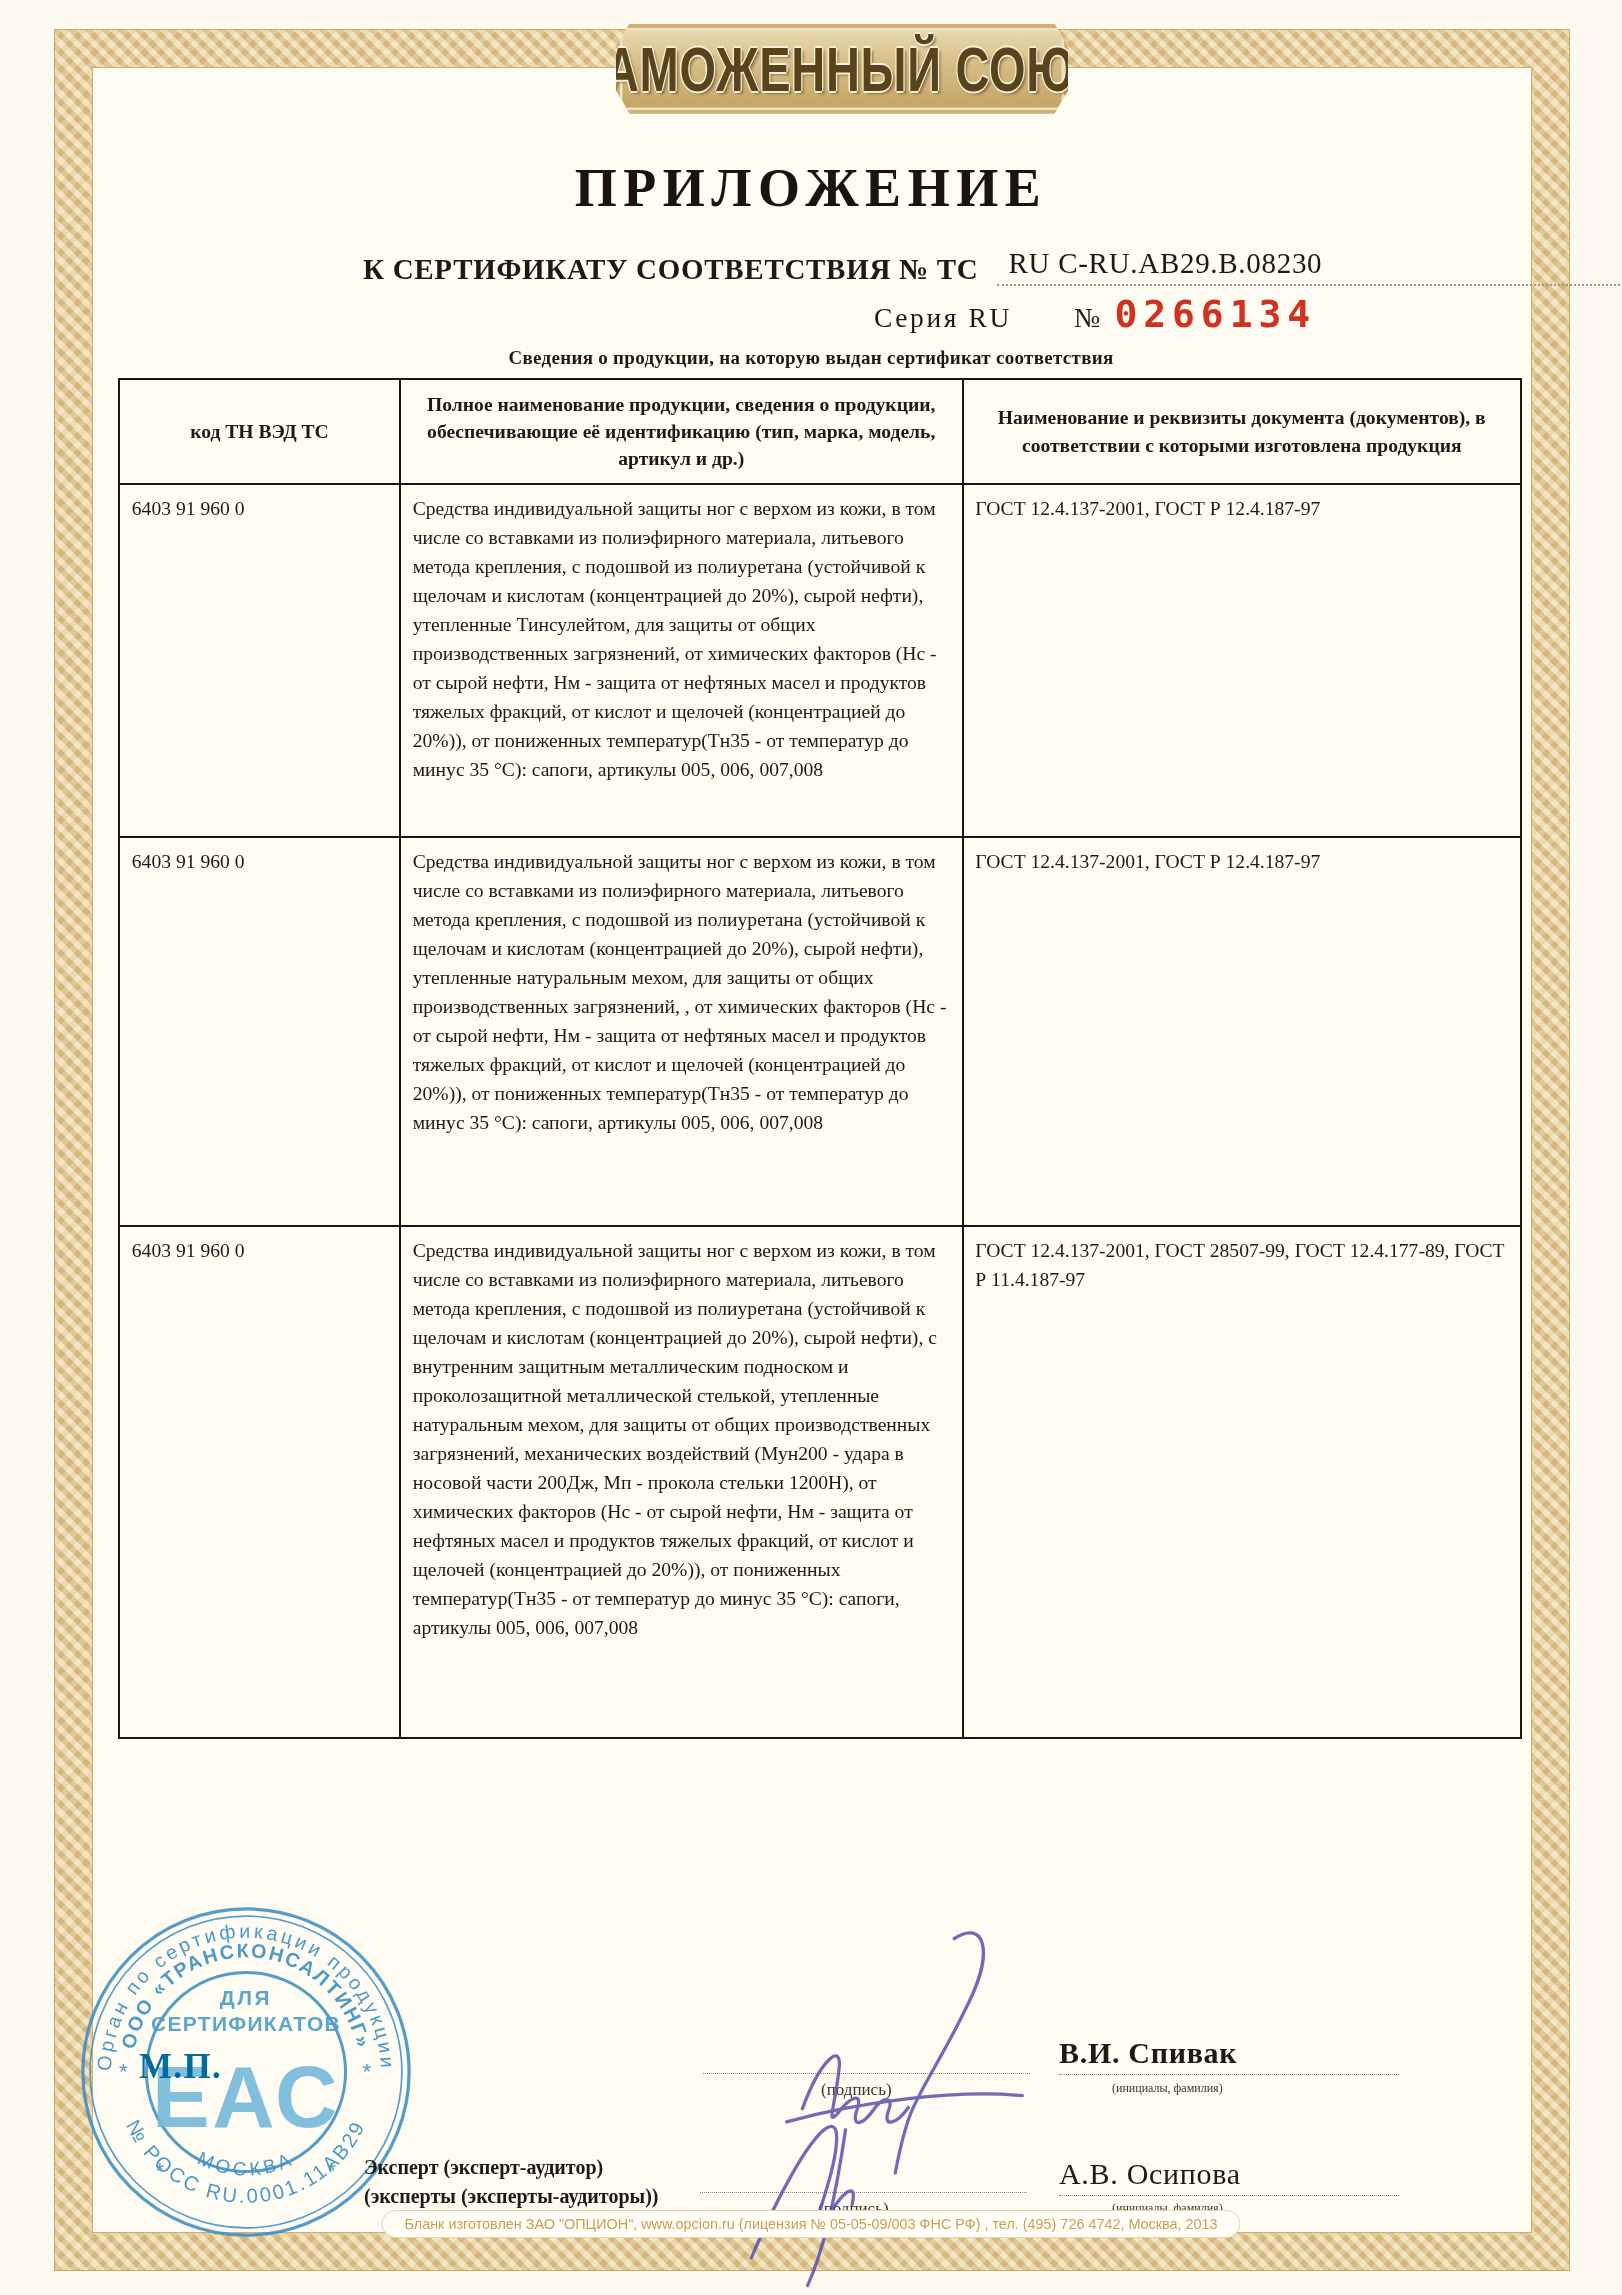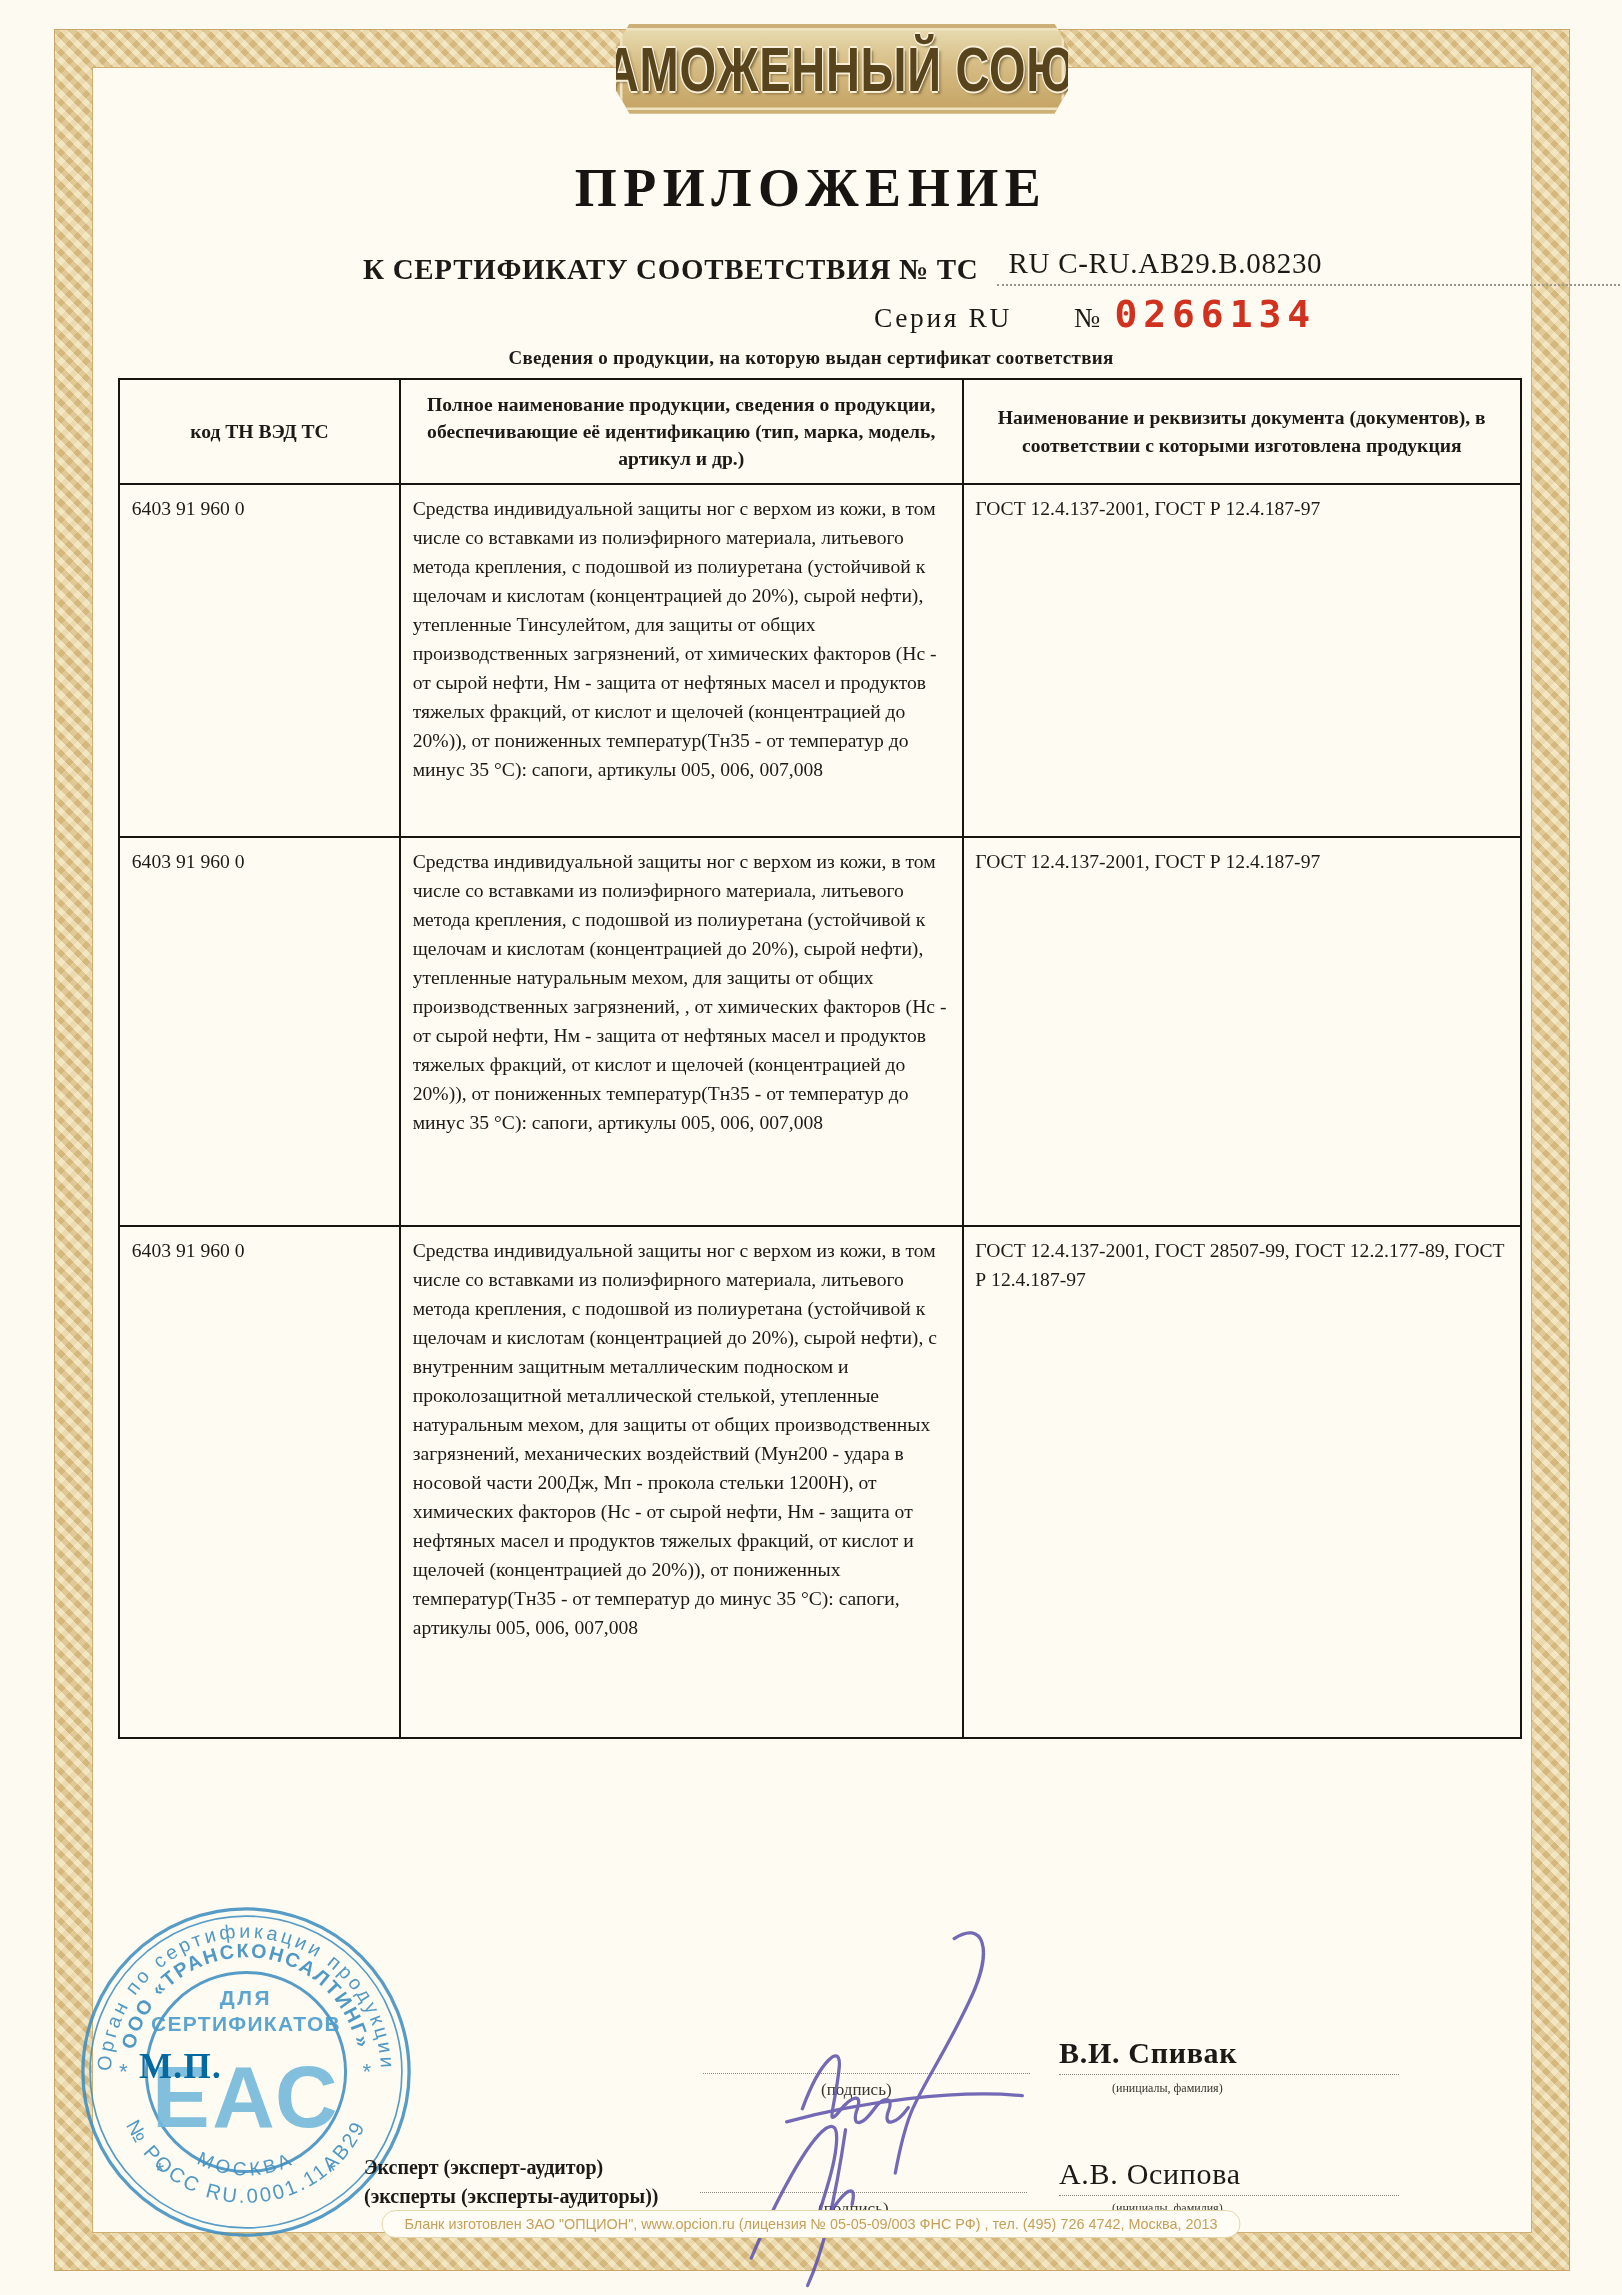--- a/index.html
+++ b/index.html
@@ -152,21 +152,21 @@
       <td class="c-docs">ГОСТ 12.4.137-2001, ГОСТ Р 12.4.187-97</td>
     </tr>
     <tr style="height:389px">
       <td class="c-code">6403 91 960 0</td>
       <td class="c-desc">Средства индивидуальной защиты ног с верхом из кожи, в том числе со вставками из полиэфирного материала, литьевого метода крепления, с подошвой из полиуретана (устойчивой к щелочам и кислотам (концентрацией до 20%), сырой нефти), утепленные натуральным мехом, для защиты от общих производственных загрязнений, , от химических факторов (Нс - от сырой нефти, Нм - защита от нефтяных масел и продуктов тяжелых фракций, от кислот и щелочей (концентрацией до 20%)), от пониженных температур(Тн35 - от температур до минус 35 °С): сапоги, артикулы 005, 006, 007,008</td>
       <td class="c-docs">ГОСТ 12.4.137-2001, ГОСТ Р 12.4.187-97</td>
     </tr>
     <tr style="height:512px">
       <td class="c-code">6403 91 960 0</td>
       <td class="c-desc">Средства индивидуальной защиты ног с верхом из кожи, в том числе со вставками из полиэфирного материала, литьевого метода крепления, с подошвой из полиуретана (устойчивой к щелочам и кислотам (концентрацией до 20%), сырой нефти), с внутренним защитным металлическим подноском и проколозащитной металлической стелькой, утепленные натуральным мехом, для защиты от общих производственных загрязнений, механических воздействий (Мун200 - удара в носовой части 200Дж, Мп - прокола стельки 1200Н), от химических факторов (Нс - от сырой нефти, Нм - защита от нефтяных масел и продуктов тяжелых фракций, от кислот и щелочей (концентрацией до 20%)), от пониженных температур(Тн35 - от температур до минус 35 °С): сапоги, артикулы 005, 006, 007,008</td>
-      <td class="c-docs">ГОСТ 12.4.137-2001, ГОСТ 28507-99, ГОСТ 12.2.177-89, ГОСТ Р 12.4.187-97</td>
+      <td class="c-docs">ГОСТ 12.4.137-2001, ГОСТ 28507-99, ГОСТ 12.4.177-89, ГОСТ Р 11.4.187-97</td>
     </tr>
   </tbody>
     </table>
 
   <svg class="stamp-svg" width="338" height="338" viewBox="0 0 516 516">
     <g fill="none" stroke="#3f8fc1" opacity="0.88">
       <circle cx="258" cy="258" r="249" stroke-width="5"></circle>
       <circle cx="258" cy="258" r="238" stroke-width="2.5"></circle>
       <circle cx="258" cy="258" r="152" stroke-width="4.5"></circle>
     </g>

